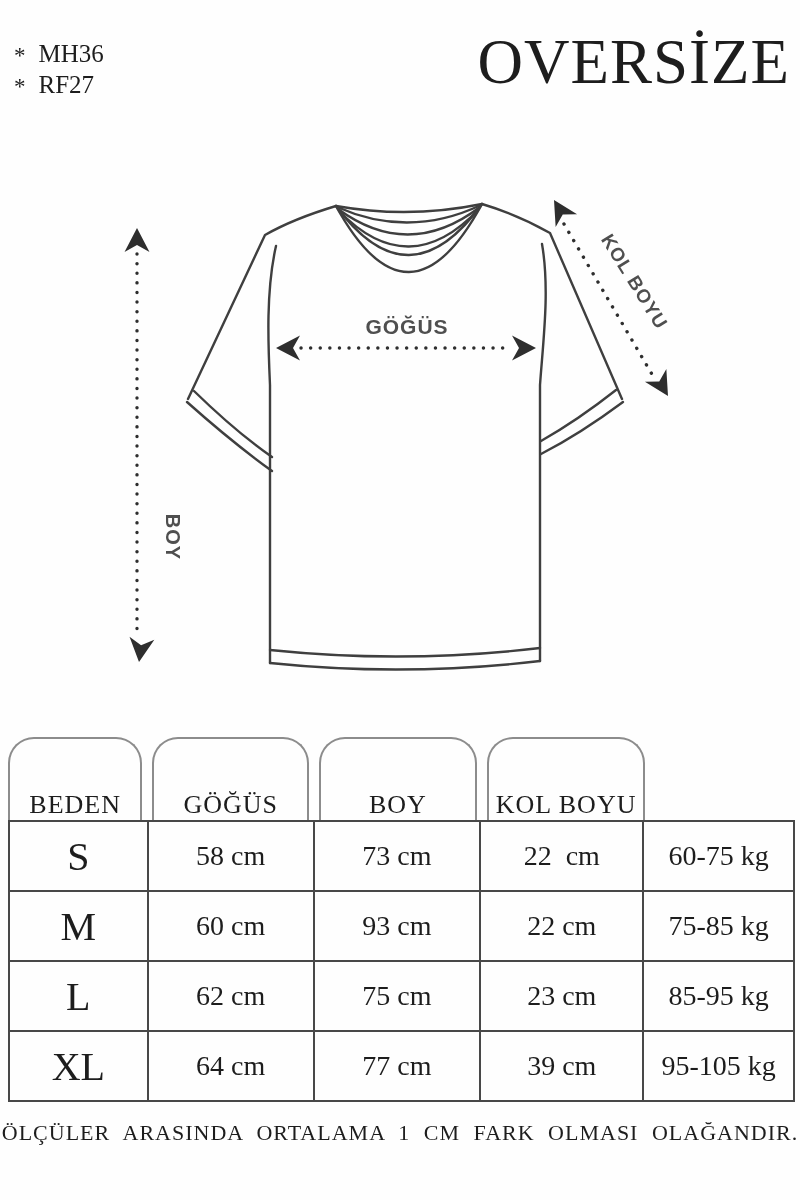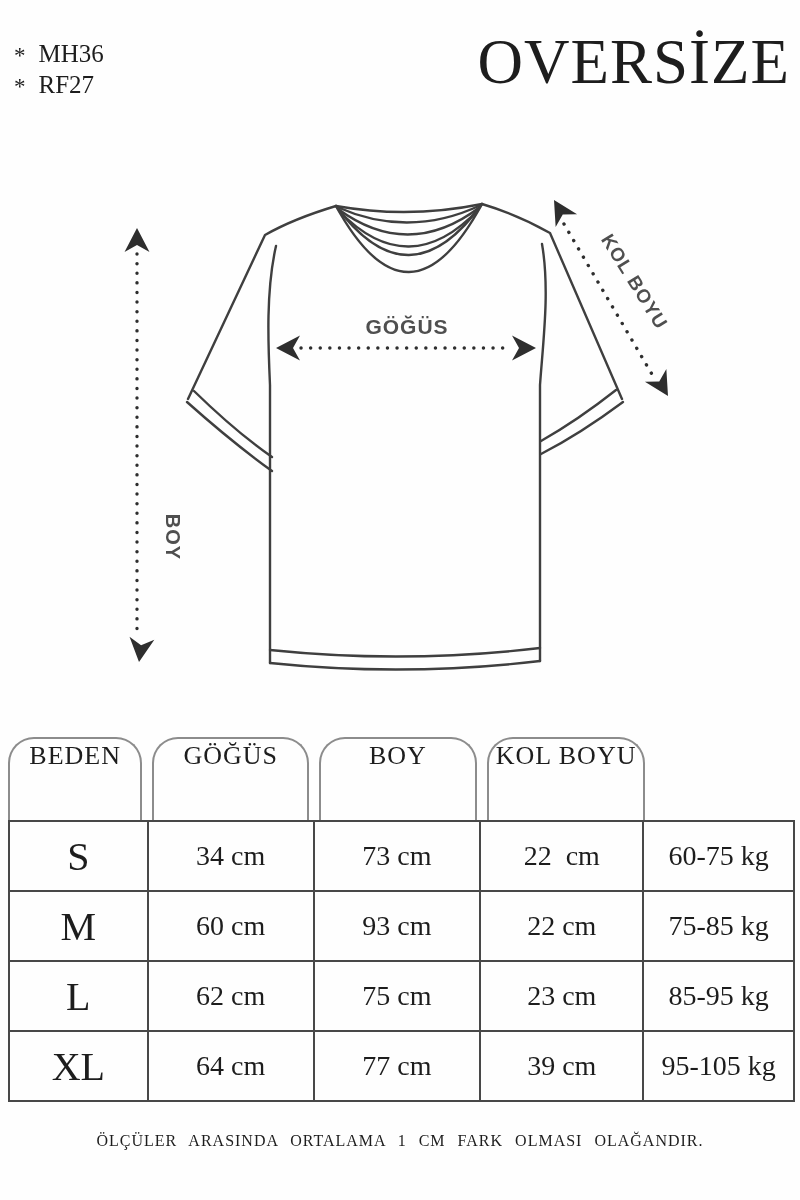--- a/index.html
+++ b/index.html
@@ -23,40 +23,40 @@
     font-family:"Liberation Sans",sans-serif;font-weight:bold;
     fill:#4f4f4f;letter-spacing:1px;
   }
   
   .size-table{position:absolute;left:8px;top:737px;width:787px;}
   .tabs,.grid-row{display:grid;grid-template-columns:17.7fr 21.2fr 21.3fr 20.8fr 19fr;}
   .tabs{height:83px;}
   .tab{
     margin:0 5px;border:2.5px solid #8c8c8c;border-bottom:none;
     border-radius:26px 26px 0 0;background:#fefefe;
-    display:flex;align-items:flex-start;justify-content:center;text-align:center;
+    display:flex;align-items:flex-end;justify-content:center;text-align:center;
     font-size:26px;letter-spacing:1px;
   }
   .tab:first-child{margin-left:0;}
   .tab:last-child{margin-right:0;}
   .tab-label{padding-top:2px;}
   .tab .small{font-size:17px;line-height:1.25;letter-spacing:.5px;max-width:140px;}
   .grid{border:2px solid #484848;}
   .cell{
     height:68px;border-right:2px solid #484848;border-bottom:2px solid #484848;
     display:flex;align-items:center;justify-content:center;
     font-size:28px;white-space:pre;
   }
   .grid-row .cell:last-child{border-right:none;font-family:Liberation Serif, serif;}
   .grid-row:last-child .cell{border-bottom:none;}
   .cell.size{font-size:40px;}
   
   .note{
     position:absolute;left:0;top:1120px;width:800px;text-align:center;
-    font-size:16px;letter-spacing:1px;word-spacing:7px;margin-top:12px;
+    font-size:22px;letter-spacing:1px;word-spacing:7px;
   }
 </style>
 </head>
 <body>
 
 <div class="page">
 
   <div class="codes">
     <div class="code-row">
       <span class="code-bullet">*</span>
@@ -130,21 +130,21 @@
       <div class="tab">
           <span class="tab-label">BOY</span>
         </div>
       <div class="tab">
           <span class="tab-label">KOL BOYU</span>
         </div>
     </div>
     <div class="grid">
       <div class="grid-row">
         <div class="cell size">S</div>
-        <div class="cell">34 cm</div>
+        <div class="cell">58 cm</div>
         <div class="cell">73 cm</div>
         <div class="cell">22  cm</div>
         <div class="cell">60-75 kg</div>
       </div>
       <div class="grid-row">
         <div class="cell size">M</div>
         <div class="cell">60 cm</div>
         <div class="cell">93 cm</div>
         <div class="cell">22 cm</div>
         <div class="cell">75-85 kg</div>

